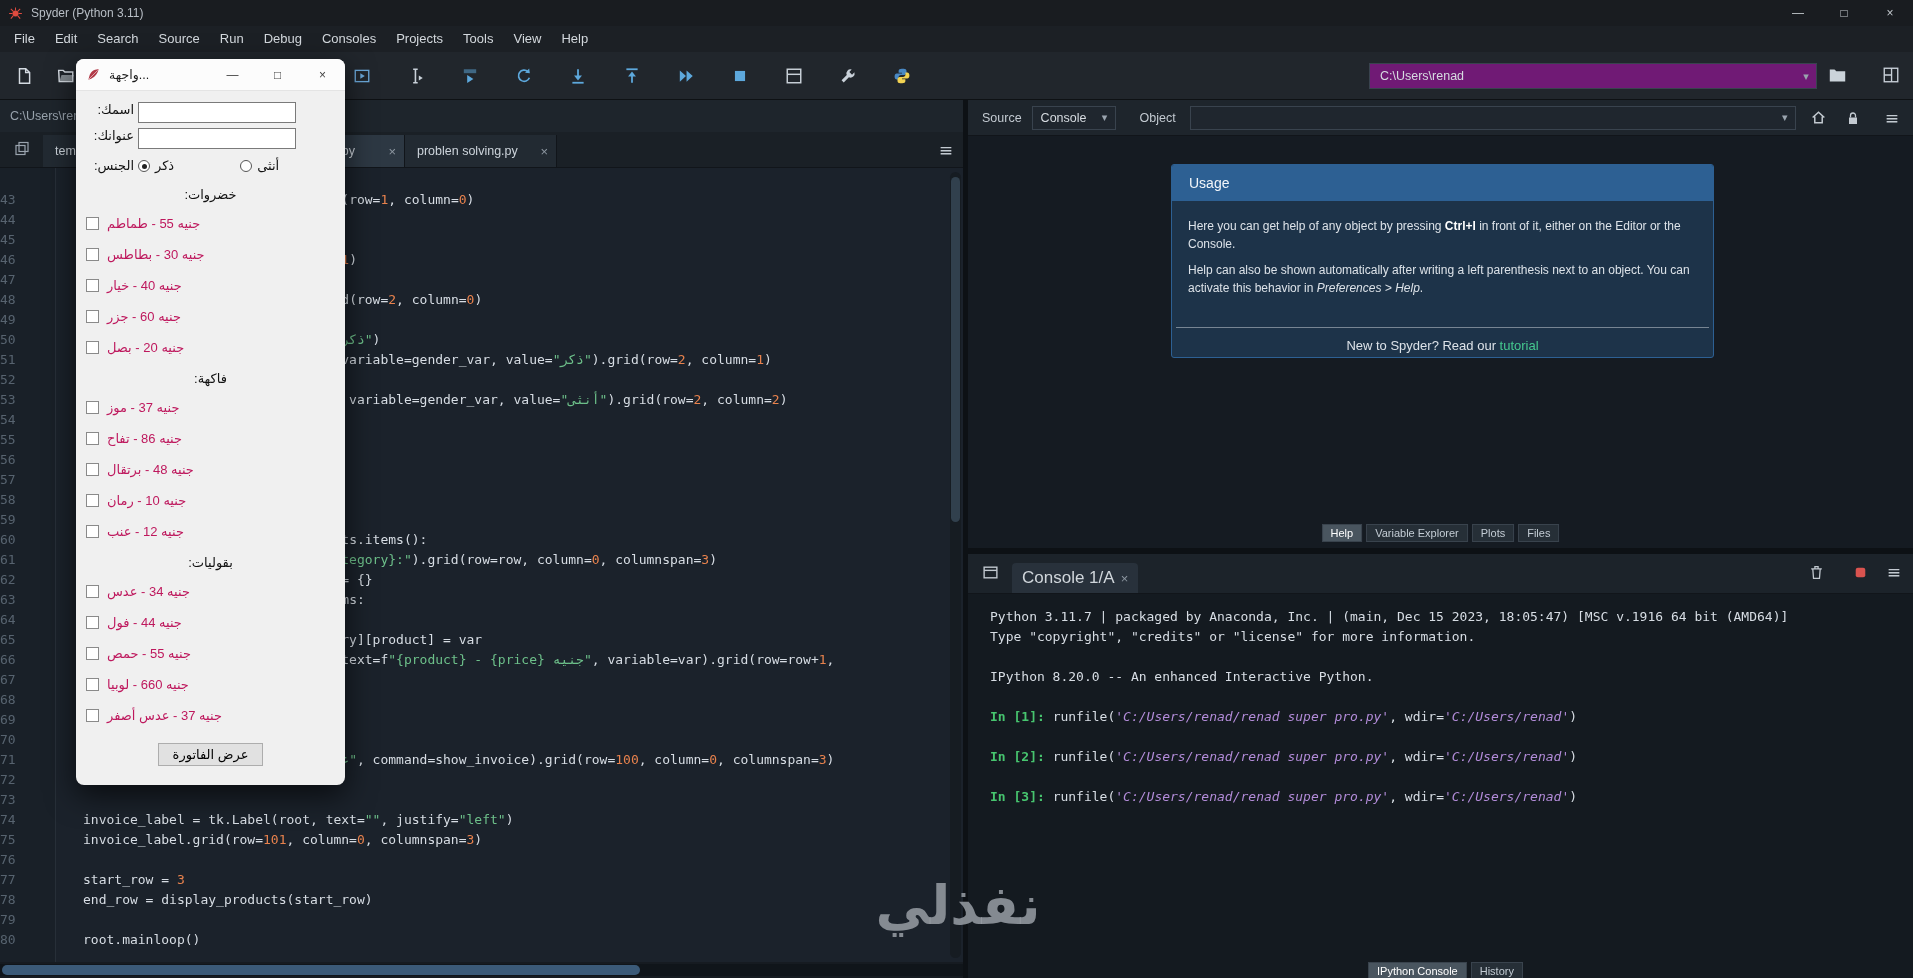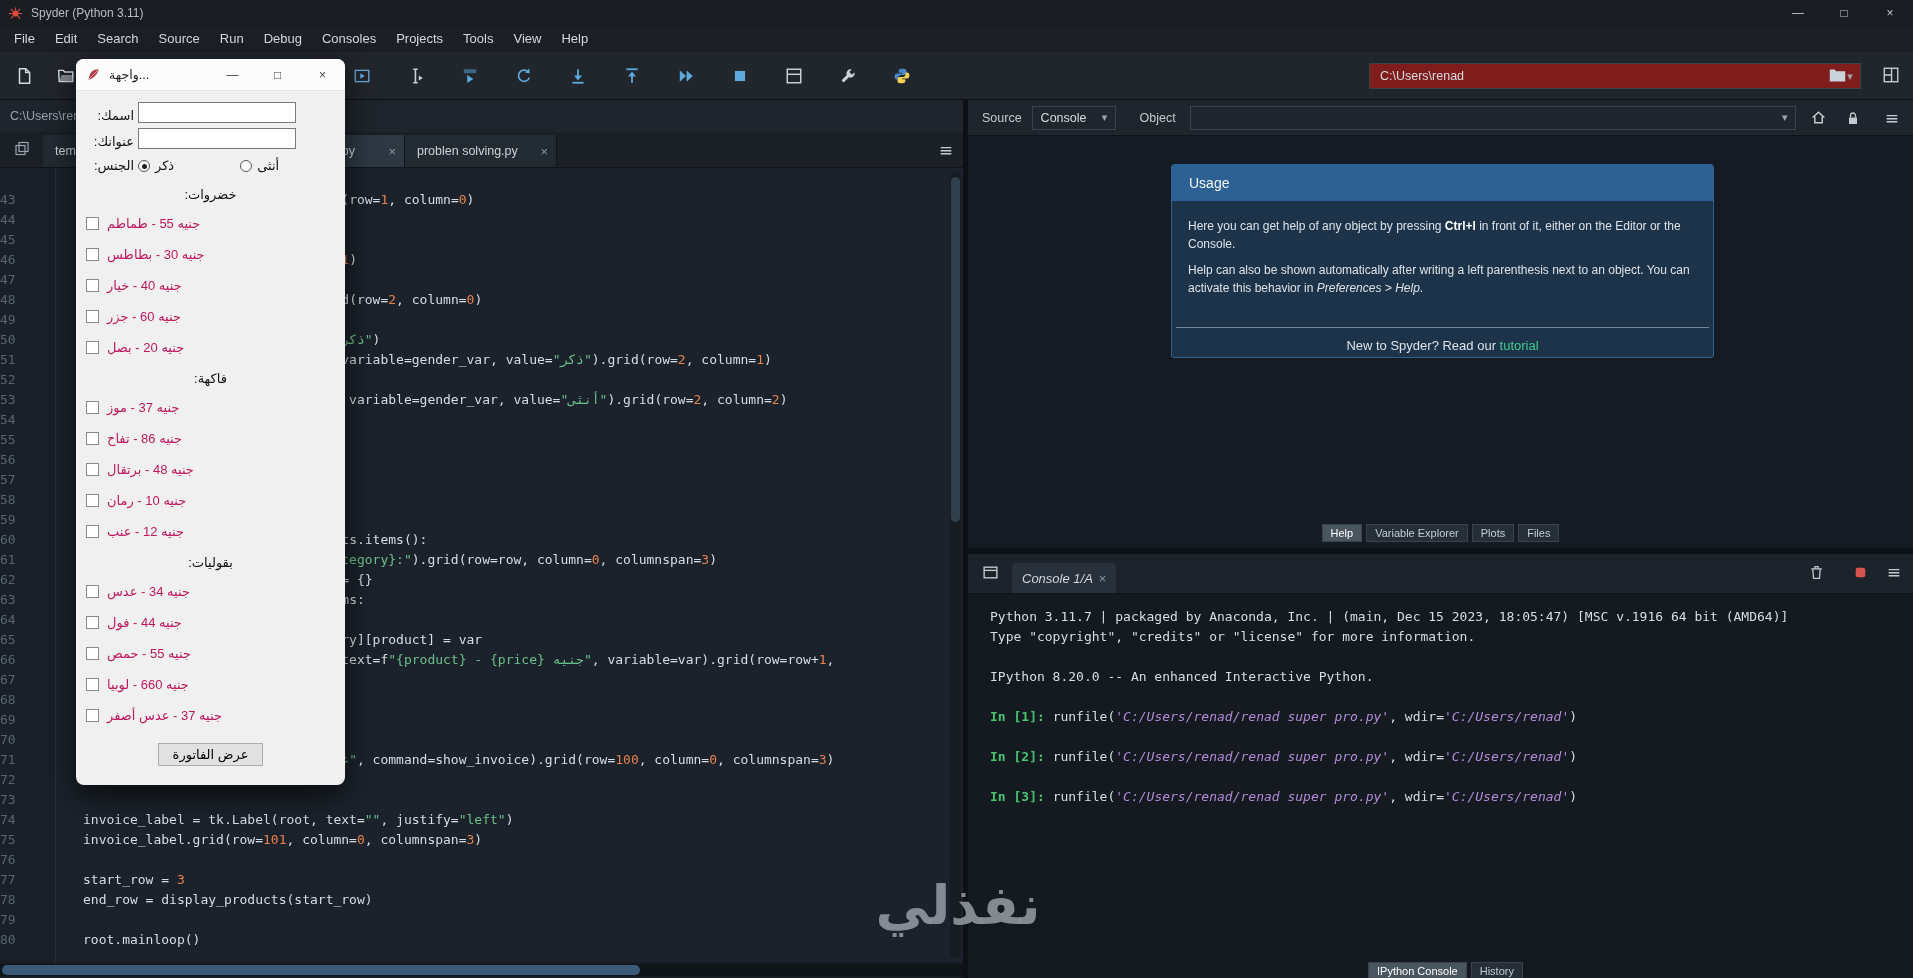--- a/index.html
+++ b/index.html
@@ -16,21 +16,21 @@
   
   .menubar { position:absolute; left:0; top:26px; width:1913px; height:26px; background:#1c2025; display:flex; align-items:center; padding-left:4px; }
   .menu-item { font-size:13px; color:#d3d8dd; padding:0 10px; line-height:26px; }
 
   
   .toolbar { position:absolute; left:0; top:52px; width:1913px; height:48px; background:#21262c; border-bottom:1px solid #0e1114; }
   .icon { display:inline-flex; align-items:center; justify-content:center; }
   #tb-left { position:absolute; left:10px; top:10px; display:flex; gap:14px; }
   #tb-mid  { position:absolute; left:348px; top:10px; display:flex; gap:26px; }
   .tb-ic { width:28px; height:28px; }
-  .wd-box { position:absolute; left:1369px; top:11px; width:492px; height:26px; background:#7f1d1d; border:1px solid #39434e; display:flex; align-items:center; }
+  .wd-box { position:absolute; left:1369px; top:11px; width:448px; height:26px; background:#701a75; border:1px solid #39434e; display:flex; align-items:center; }
   .wd-text { flex:1; font-size:12.5px; color:#d6dbe0; padding-left:10px; white-space:nowrap; overflow:hidden; }
   .combo-arrow { width:20px; text-align:center; color:#9aa4ae; font-size:11px; }
   #tb-folder { position:absolute; left:1828px; top:14px; }
   #tb-layout { position:absolute; left:1882px; top:14px; }
 
   
   .left-pane { position:absolute; left:0; top:100px; width:963px; height:878px; background:#161b21; }
   .path-row { position:absolute; left:0; top:0; width:100%; height:32px; background:#1e252c; display:flex; align-items:center; }
   .path-text { font-size:12.5px; color:#98a2ac; padding-left:10px; white-space:nowrap; }
   .tab-row { position:absolute; left:0; top:32px; width:100%; height:36px; background:#1a2026; border-bottom:1px solid #11151a; display:flex; align-items:flex-end; }
@@ -69,37 +69,37 @@
   .usage-footer { text-align:center; font-size:13px; color:#dce2e8; padding-bottom:4px; }
   .pane-tabs { position:absolute; bottom:6px; left:50%; transform:translateX(-50%); display:flex; gap:4px; }
   .pane-tab { background:#262f37; border:1px solid #39434d; color:#c3ccd4; font-size:11px; padding:2px 8px; white-space:nowrap; }
   .pane-tab.active { background:#49555f; color:#fff; }
 
   
   .right-bottom { position:absolute; left:968px; top:554px; width:945px; height:424px; background:#141a20; overflow:hidden; }
   .console-tabbar { position:absolute; left:0; top:0; width:100%; height:40px; background:#1c232a; border-bottom:1px solid #11151a; }
   #console-pane-icon { position:absolute; left:14px; top:10px; }
   .console-tab { position:absolute; left:44px; bottom:0; height:30px; background:#28313b; border-radius:4px 4px 0 0; display:flex; align-items:center; padding:0 10px; }
-  .console-tab-label { font-size:13px; color:#d0d6db;font-style:italic; }
+  .console-tab-label { font-size:17px; color:#d0d6db; }
   #console-trash { position:absolute; right:88px; top:10px; }
   #console-interrupt { position:absolute; right:44px; top:10px; }
   #console-burger { position:absolute; right:12px; top:8px; color:#c3cad1; font-size:17px; }
   .console-body { position:absolute; left:0; top:40px; width:100%; bottom:0; padding:13px 0 0 22px; }
   .console-line { height:20px; line-height:20px; font-family:"DejaVu Sans Mono",monospace; font-size:13px; white-space:pre; color:#d7dde4; }
   .tok-p { color:#47c56f; font-weight:bold; } .tok-cs { color:#b38cd9; font-style:italic; }
   .mini-tabs { position:absolute; left:400px; top:408px; display:flex; gap:4px; }
 
   
   .tk-window { position:absolute; left:76px; top:59px; width:269px; height:726px; background:#f0f0f0; border-radius:8px; box-shadow:0 10px 30px rgba(0,0,0,.65); z-index:40; color:#111; }
   .tk-titlebar { height:32px; background:#fcfcfc; border-radius:8px 8px 0 0; border-bottom:1px solid #e4e4e4; display:flex; align-items:center; padding-left:10px; }
   .tk-title { font-size:12.5px; color:#1a1a1a; margin-left:8px; direction:ltr; }
   .tk-controls { position:absolute; right:0; top:0; height:32px; display:flex; }
   .tkc { width:45px; height:32px; display:flex; align-items:center; justify-content:center; color:#444; font-size:12px; }
   .tk-body { padding:6px 10px 0 10px; font-size:13px; }
-  .tk-field-row { display:flex; align-items:flex-end; margin-top:5px; }
+  .tk-field-row { display:flex; align-items:flex-start; margin-top:5px; }
   .tk-label { direction:rtl; width:48px; color:#111; }
   .tk-entry { width:158px; height:21px; background:#fff; border:1px solid #7a7a7a; margin-left:4px; }
   .tk-gender-row { display:flex; align-items:center; margin-top:9px; }
   .radio-opt { display:flex; align-items:center; margin-left:52px; }
   .radio-opt + .radio-opt { margin-left:66px;align-items:center; }
   .radio { width:12px; height:12px; border:1px solid #555; border-radius:50%; background:#fff; position:relative; margin-right:5px; }
   .radio.sel::after { content:""; position:absolute; left:3px; top:3px; width:5px; height:5px; border-radius:50%; background:#222; }
   .tk-section-title { direction:rtl; text-align:center; margin-top:14px; color:#111; }
   .cb-row { display:flex; align-items:center; margin-top:12px; height:19px; }
   .checkbox { width:13px; height:13px; background:#fff; border:1px solid #8a8a8a; margin-right:8px; flex:none; }

